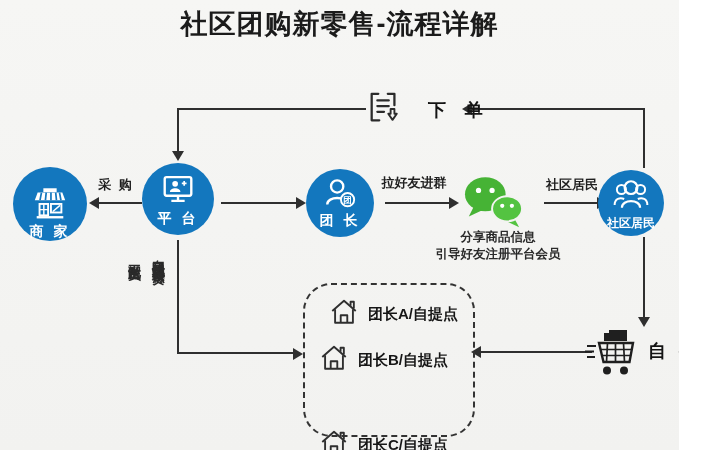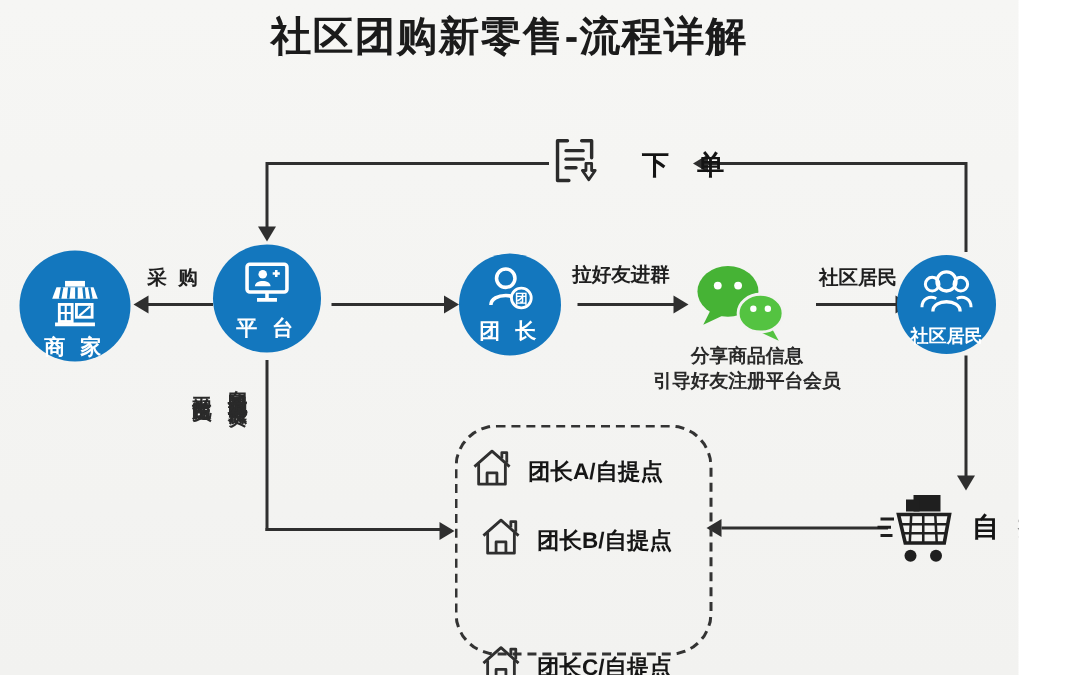--- a/index.html
+++ b/index.html
@@ -72,21 +72,21 @@
     font-size:13px;font-weight:bold;color:#2a2a2a;letter-spacing:1px;line-height:1;
   }
   #vtext-main{left:152px;top:250px;}
   #vtext-sub{left:128px;top:254px;}
   
   #pickup-box{
     position:absolute;left:303px;top:283px;width:168px;height:150px;
     border:2px dashed #333;border-radius:28px;
   }
   .box-row{position:absolute;display:flex;align-items:center;gap:9px;}
-  #row-a{left:313px;top:297px;}
+  #row-a{left:329px;top:297px;}
   #row-b{left:319px;top:343px;}
   #row-c{left:319px;top:389px;margin-top:39px;}
   .row-label{font-size:15px;font-weight:bold;color:#161616;white-space:nowrap;}
   
   #icon-order{position:absolute;left:366px;top:90px;}
   #icon-wechat{position:absolute;left:462px;top:172px;}
   #icon-cart{position:absolute;left:584px;top:324px;}
 </style>
 </head>
 <body>

